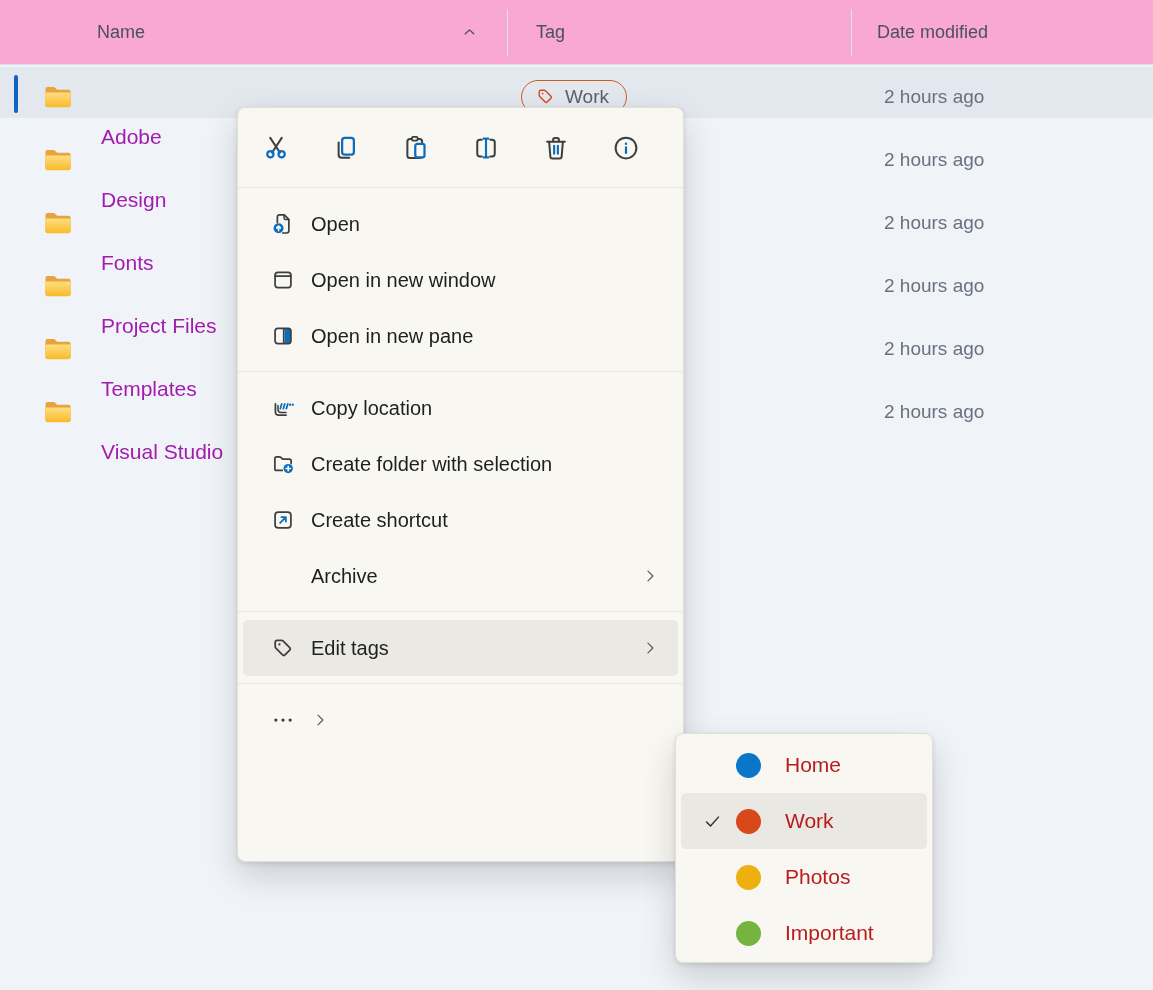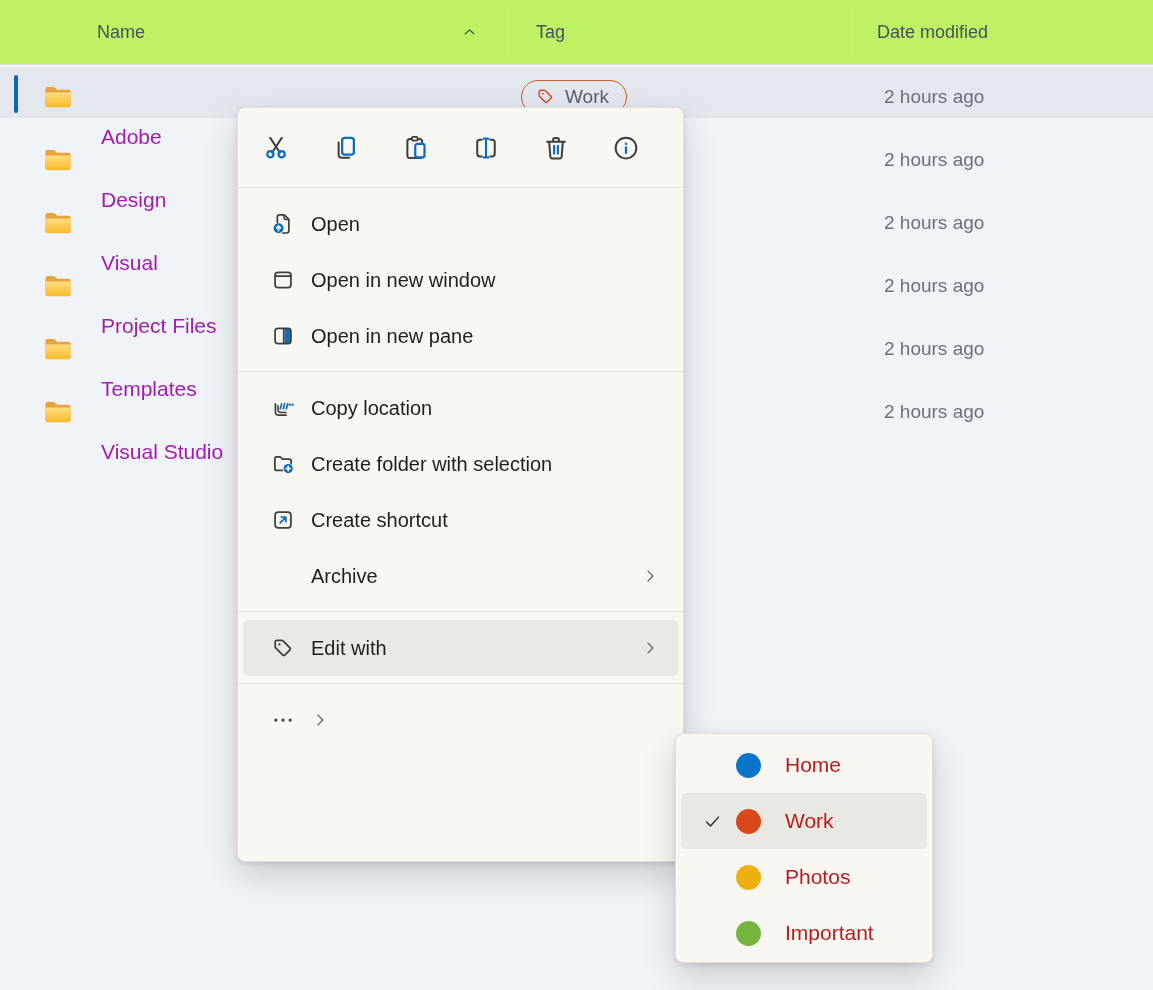--- a/index.html
+++ b/index.html
@@ -1,21 +1,21 @@
 <!DOCTYPE html>
 <html><head>
 <meta charset="utf-8">
 <style>
   * { margin:0; padding:0; box-sizing:border-box; }
   html,body { background:#f0f3f8; }
   body { font-family:"Liberation Sans", sans-serif; }
   .stage { position:relative; width:1153px; height:990px; background:#f0f3f8; overflow:hidden; }
 
   
-  .list-header { position:absolute; left:0; top:0; width:100%; height:65px; background:#bef264; border-bottom:1px solid #d9dde5; z-index:1; }
+  .list-header { position:absolute; left:0; top:0; width:100%; height:65px; background:#f9a8d4; border-bottom:1px solid #d9dde5; z-index:1; }
   .hlabel { position:absolute; top:50%; transform:translateY(-50%); font-size:18px; color:#4a515c; white-space:nowrap; }
   .h-name { left:97px; } .h-tag { left:536px; } .h-date { left:877px; }
   .hcaret { position:absolute; left:461px; top:50%; transform:translateY(-50%); display:flex; }
   .hsep { position:absolute; top:9px; width:1px; height:47px; background:#dfe2e9; }
   .hsep.s1 { left:507px; } .hsep.s2 { left:851px; }
 
   .rows { position:absolute; top:65px; left:0; width:100%; z-index:1; }
   .row { position:relative; height:63px; }
   .rowbg { position:absolute; left:0; top:2px; width:100%; height:51px; background:#e3e7ee; }
   .accent { position:absolute; left:14px; top:10px; width:4px; height:38px; border-radius:2px; background:#0f63c4; }
@@ -105,21 +105,21 @@
         <span class="f-name">Design</span>
         <span class="f-date">2 hours ago</span>
       </div>
       <div class="row">
         <span class="f-icon">
           <svg width="32" height="32" viewBox="0 0 24 24">
             <path d="M2.6 6q0-1.5 1.5-1.5h4.4q.8 0 1.3.5l1.5 1.5h8.6q1.5 0 1.5 1.5v10q0 1.5-1.5 1.5H4.1q-1.5 0-1.5-1.5Z" fill="#e8a33d"></path>
             <path d="M2.6 8.7h18.8V18q0 1.6-1.6 1.6H4.2q-1.6 0-1.6-1.6Z" fill="url(#fgrad)"></path>
           </svg>
         </span>
-        <span class="f-name">Visual</span>
+        <span class="f-name">Fonts</span>
         <span class="f-date">2 hours ago</span>
       </div>
       <div class="row">
         <span class="f-icon">
           <svg width="32" height="32" viewBox="0 0 24 24">
             <path d="M2.6 6q0-1.5 1.5-1.5h4.4q.8 0 1.3.5l1.5 1.5h8.6q1.5 0 1.5 1.5v10q0 1.5-1.5 1.5H4.1q-1.5 0-1.5-1.5Z" fill="#e8a33d"></path>
             <path d="M2.6 8.7h18.8V18q0 1.6-1.6 1.6H4.2q-1.6 0-1.6-1.6Z" fill="url(#fgrad)"></path>
           </svg>
         </span>
         <span class="f-name">Project Files</span>
@@ -275,21 +275,21 @@
           </span>
         </div>
         <div class="menu-sep"></div>
         <div class="menu-item highlighted">
           <span class="mi-icon">
             <svg width="26" height="26" viewBox="0 0 24 24">
               <path d="M4.8 6.7v3.9q0 .9.6 1.5l6.2 6.2q1.1 1.1 2.2 0l4.4-4.4q1.1-1.1 0-2.2L12 5.5q-.6-.6-1.5-.6H6.7q-1.9 0-1.9 1.8Z" fill="none" stroke="#3e3e3e" stroke-width="1.6" stroke-linecap="round" stroke-linejoin="round"></path>
               <circle cx="8.7" cy="8.7" r="1" fill="#3e3e3e"></circle>
             </svg>
           </span>
-          <span class="mi-label">Edit with</span>
+          <span class="mi-label">Edit tags</span>
           <span class="mi-chevron">
             <svg width="18" height="18" viewBox="0 0 24 24">
               <path d="M9.3 5.5 15.8 12l-6.5 6.5" fill="none" stroke="#5a5a5a" stroke-width="1.6" stroke-linecap="round" stroke-linejoin="round"></path>
             </svg>
           </span>
         </div>
         <div class="menu-sep"></div>
         <div class="menu-item">
           <span class="mi-icon">
             <svg width="26" height="26" viewBox="0 0 24 24">

